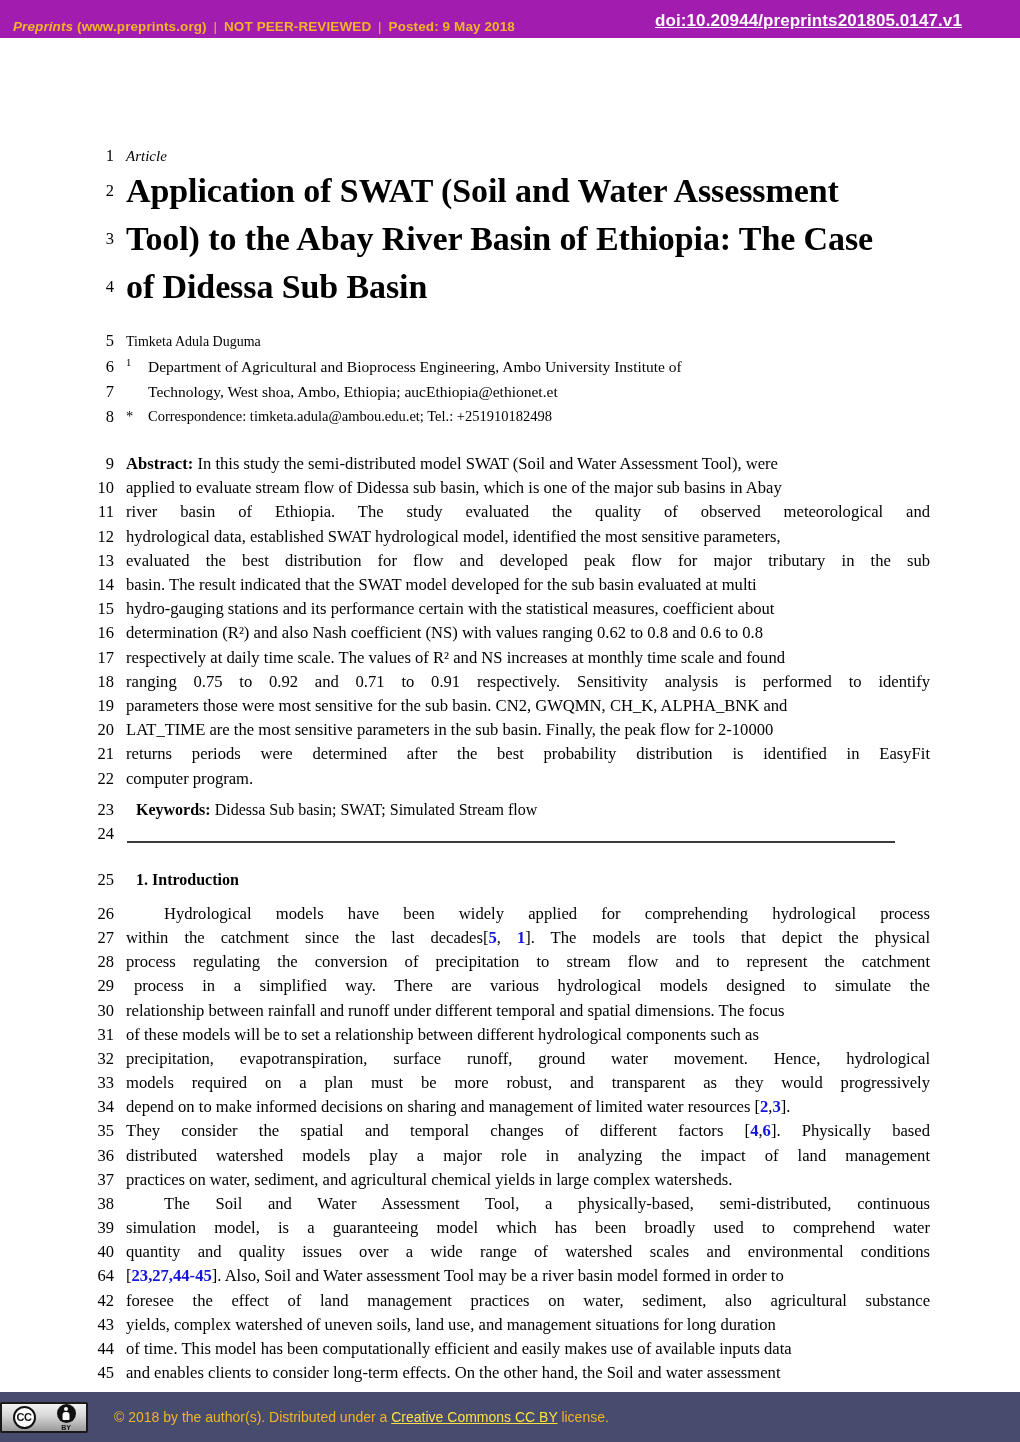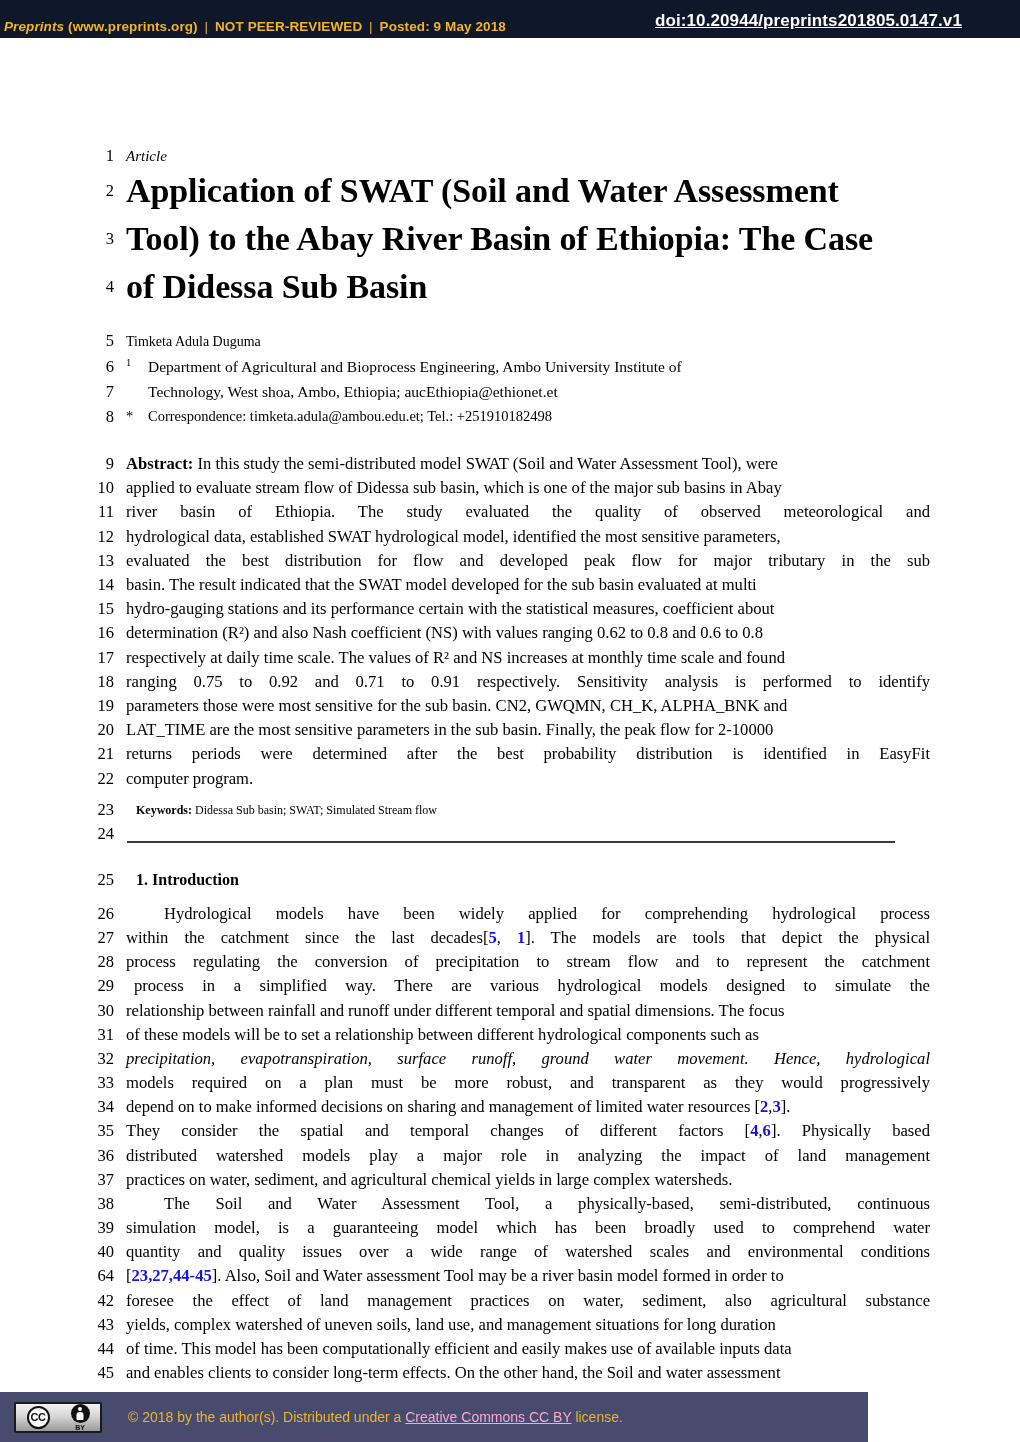--- a/index.html
+++ b/index.html
@@ -16,24 +16,24 @@
     color: #000000;
     overflow: hidden;
   }
 
   
   .preprint-header {
     position: absolute;
     top: 0; left: 0;
     width: 1020px;
     height: 52px;
-    background: #0f172a;
+    background: #a21caf;
     display: flex;
     align-items: center;
-    padding-left: 4px;
+    padding-left: 13px;
   }
   .hdr-meta {
     font-family: "Liberation Sans", sans-serif;
     font-size: 13.5px;
     font-weight: bold;
     color: #f0b428;
     white-space: nowrap;
     letter-spacing: 0.1px;
   }
   .hdr-meta .brand {
@@ -159,21 +159,21 @@
 
   
   .keywords-block {
     position: absolute;
     top: 760px;
     left: 80px;
     width: 850px;
   }
   .keywords-block .lrow { line-height: 24.2px; }
   .keywords-block .lnum { line-height: 24.2px; }
-  .kw-text { font-size: 12px; padding-left: 10px; }
+  .kw-text { font-size: 16px; padding-left: 10px; }
   .kw-text b { font-weight: bold; }
 
   .rule {
     position: absolute;
     top: 803px;
     left: 127px;
     width: 768px;
     height: 0;
     border-top: 2px solid #3a3a3a;
   }
@@ -207,26 +207,25 @@
     color: #1414dc;
     text-decoration: none;
     font-weight: bold;
   }
 
   
   .license-footer {
     position: absolute;
     left: 0;
     top: 1392px;
-    width: 868px;
+    width: 1020px;
     height: 50px;
     background: #474b6e;
     display: flex;
     align-items: center;
-    padding-left: 14px;
   }
   .cc-badge {
     width: 88px;
     height: 31px;
     background: linear-gradient(180deg, #f2f2f2 0%, #d6d6d6 45%, #9a9a9a 100%);
     border: 2px solid #1a1a1a;
     border-radius: 2px;
     position: relative;
     display: flex;
     align-items: center;
@@ -290,21 +289,21 @@
     margin-top: 1px;
   }
   .license-text {
     margin-left: 26px;
     font-family: "Liberation Sans", sans-serif;
     font-size: 14px;
     color: #f0b428;
     white-space: nowrap;
   }
   .license-text a.cc-link {
-    color: #f9a8d4;
+    color: #fde047;
     text-decoration: underline;
   }
 </style>
 </head>
 <body>
 
 <div class="preprint-header">
   <div class="hdr-meta">
     <span class="brand">Preprints</span>
     <span>(www.preprints.org)</span>
@@ -527,21 +526,21 @@
     <div class="lrow">
       <div class="lnum">31</div>
       <div class="lbody">
           <div class="just">of these models will be to set a relationship between different hydrological components such as</div>
         </div>
     </div>
 
     <div class="lrow">
       <div class="lnum">32</div>
       <div class="lbody">
-          <div class="just" style="text-align:justify; text-align-last:justify; white-space:normal;font-style:italic;">precipitation, evapotranspiration, surface runoff, ground water movement. Hence, hydrological</div>
+          <div class="just" style="text-align:justify; text-align-last:justify; white-space:normal;">precipitation, evapotranspiration, surface runoff, ground water movement. Hence, hydrological</div>
         </div>
     </div>
 
     <div class="lrow">
       <div class="lnum">33</div>
       <div class="lbody">
           <div class="just" style="text-align:justify; text-align-last:justify; white-space:normal;">models required on a plan must be more robust, and transparent as they would progressively</div>
         </div>
     </div>
 

